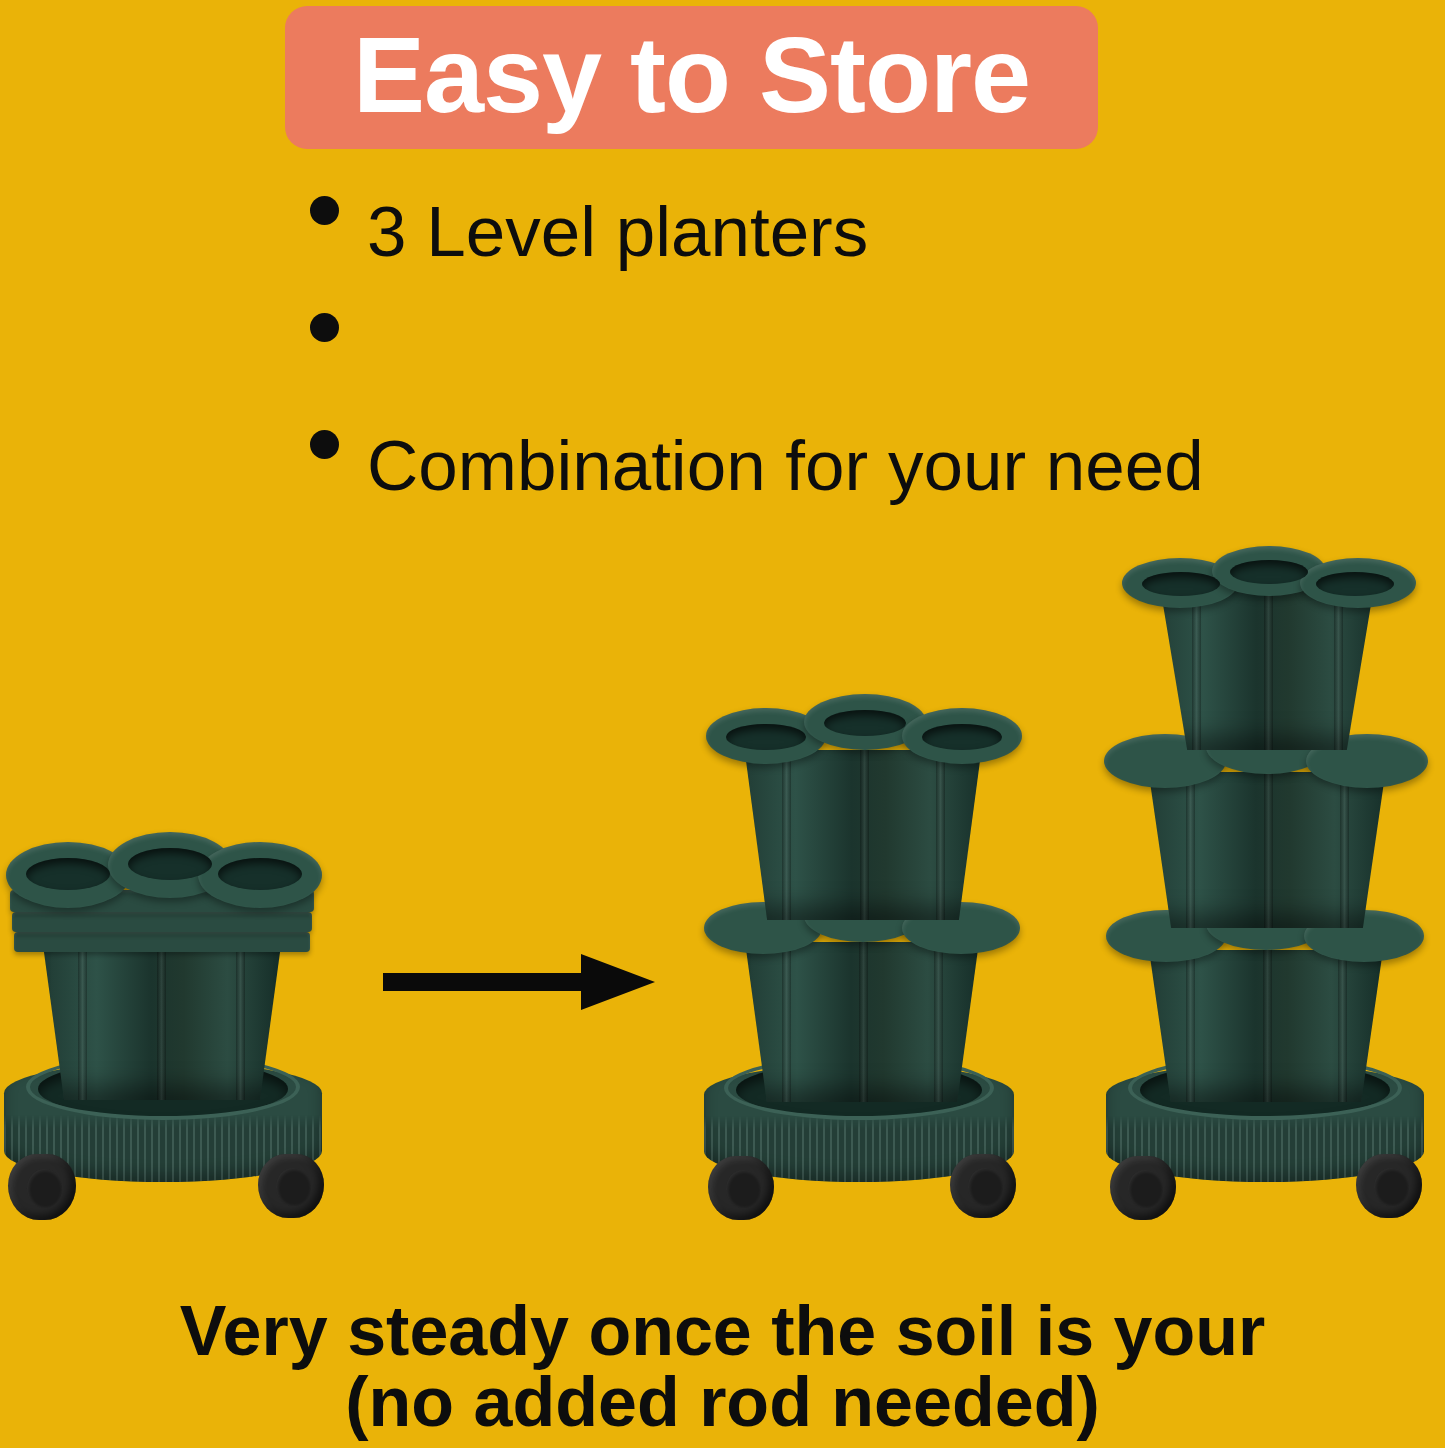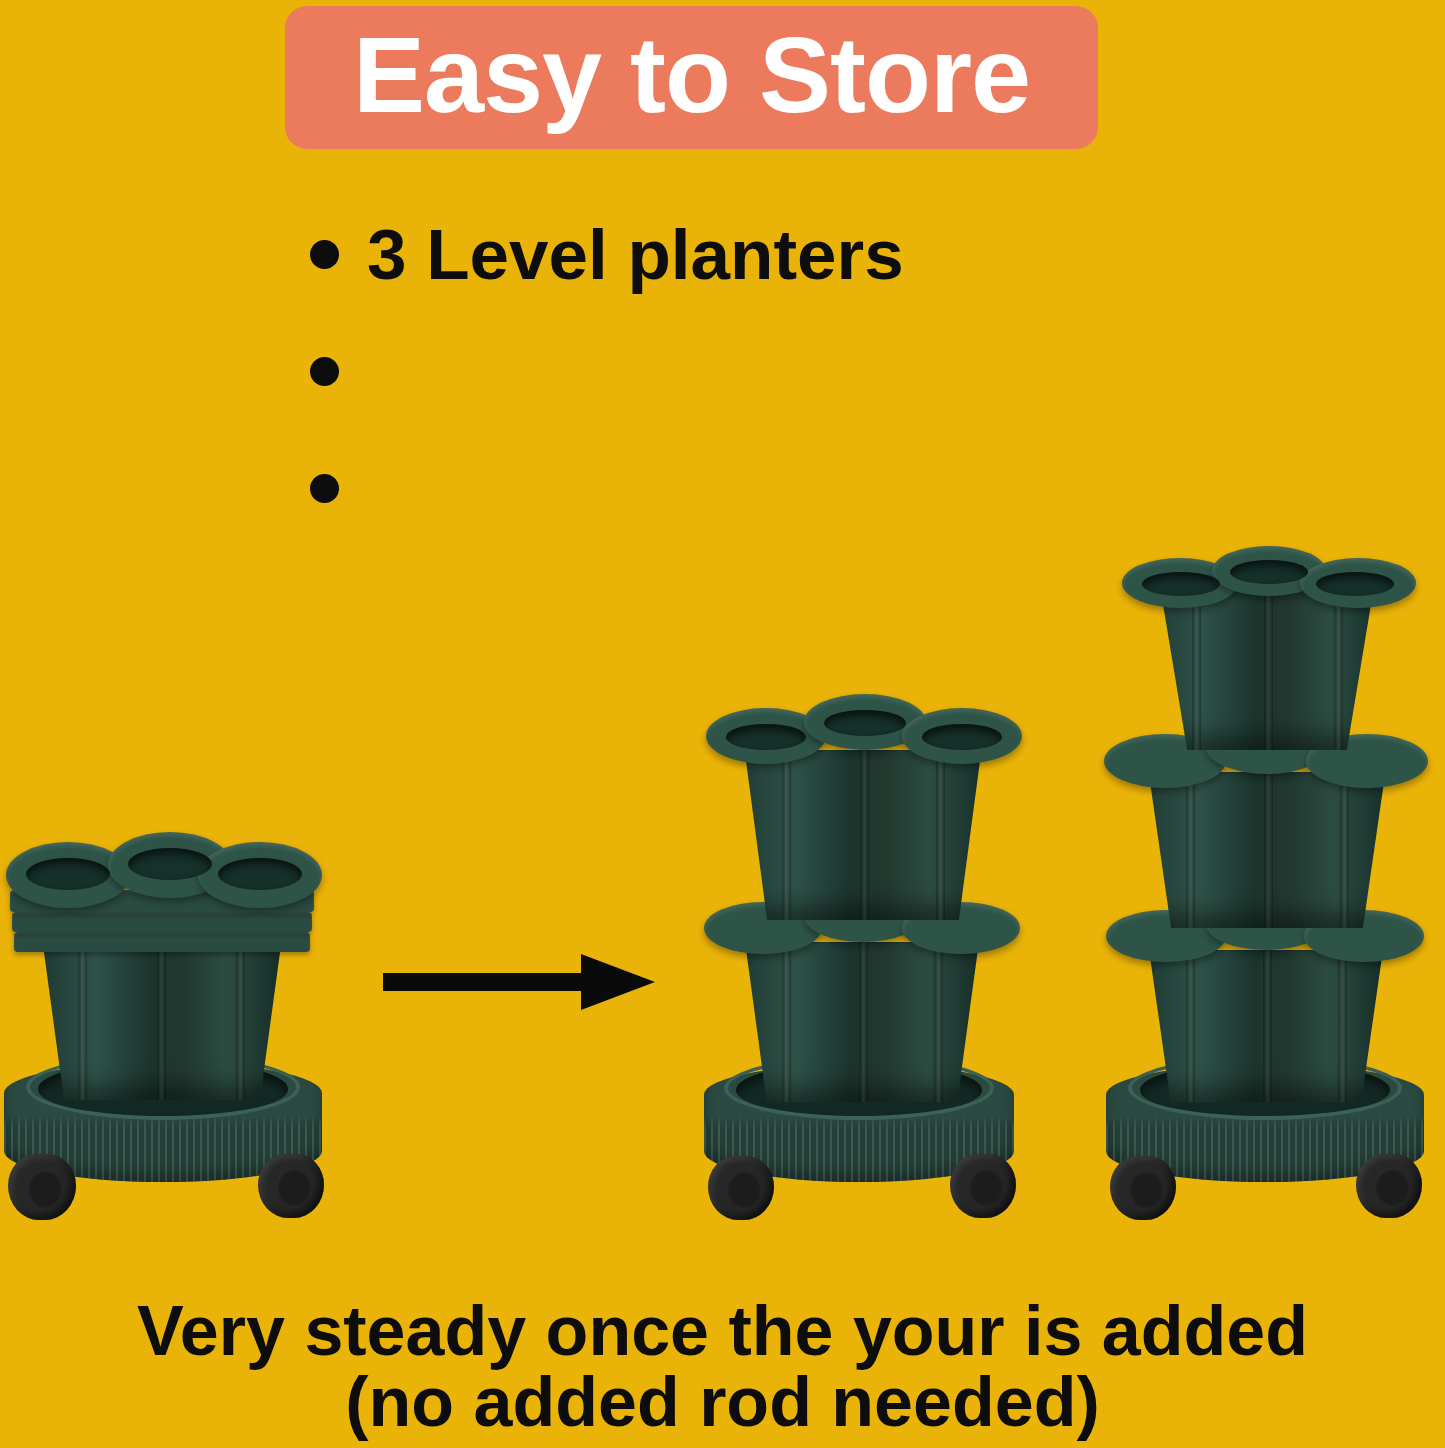--- a/index.html
+++ b/index.html
@@ -43,23 +43,21 @@
 
   
   #feature-list {
     position: absolute;
     left: 310px;
     top: 196px;
     width: 1090px;
   }
   .feature-item {
     display: flex;
-    align-items: center;
     height: 117px;
-    font-weight: bold;
   }
   .feature-bullet {
     width: 29px;
     height: 29px;
     border-radius: 50%;
     background: #0d0d0d;
     flex: 0 0 auto;
     margin-right: 28px;
   }
   .feature-label {
@@ -224,20 +222,21 @@
       <span class="feature-bullet"></span>
       <span class="feature-label">3 Level planters</span>
     </div>
 
     <div class="feature-item">
       <span class="feature-bullet"></span>
     </div>
 
     <div class="feature-item">
       <span class="feature-bullet"></span>
+      <span class="feature-label">Combination for your need</span>
     </div>
 
   </div>
 
   <div id="illustration">
 
     <div class="planter-group" style="left:0px; width:340px; height:600px;">
 
       <div class="caddy" style="width:318px; height:120px; left:4px; bottom:38px;">
         <div class="caddy-ring" style="width:318px; height:120px;"></div>
@@ -360,17 +359,17 @@
 
   </div>
 
   <div id="transform-arrow">
     <svg width="272" height="60" viewBox="0 0 272 60" xmlns="http://www.w3.org/2000/svg">
       <path d="M0 21 L198 21 L198 2 L272 30 L198 58 L198 39 L0 39 Z" fill="#0A0A0A"></path>
     </svg>
   </div>
 
   <div id="bottom-caption">
-    <div class="caption-line">Very steady once the your is added</div>
+    <div class="caption-line">Very steady once the soil is your</div>
     <div class="caption-line">(no added rod needed)</div>
   </div>
 
 </div>
 
 </body></html>

